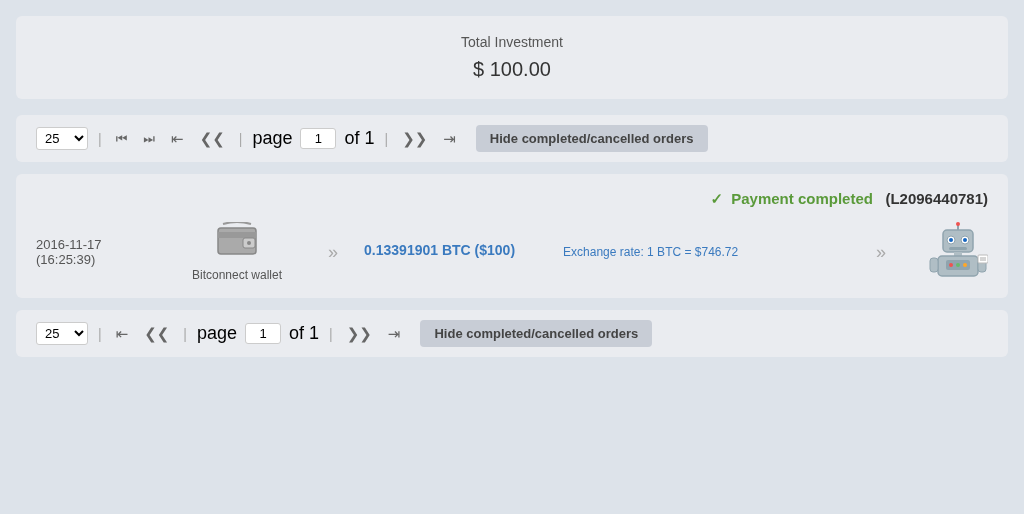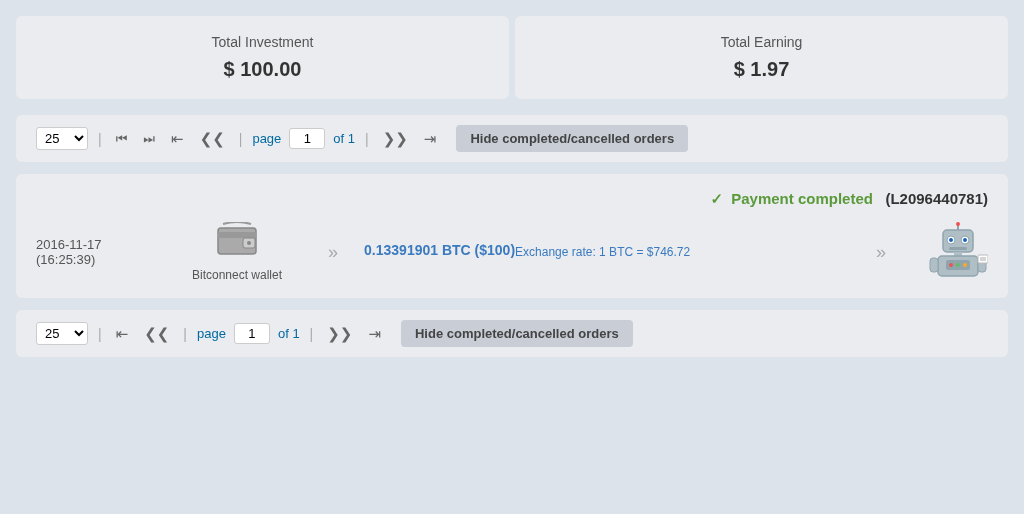--- a/index.html
+++ b/index.html
@@ -26,21 +26,21 @@
       text-align: center;
     }
     .summary-card .card-title {
       color: #555;
       font-size: 14px;
       margin-bottom: 8px;
     }
     .summary-card .card-value {
       color: #333;
       font-size: 20px;
-      font-weight: bold;
+      font-weight: normal;
     }
 
     
     .pagination-bar {
       background: #eaecf0;
       border-radius: 6px;
       padding: 10px 20px;
       display: flex;
       align-items: center;
       gap: 8px;
@@ -68,22 +68,22 @@
     }
     .pagination-bar .page-input {
       border: 1px solid #ccc;
       border-radius: 3px;
       width: 36px;
       text-align: center;
       padding: 2px;
       font-size: 13px;
     }
     .pagination-bar .page-label {
-      color: #0369a1;
-      font-size: 13px;
+      color: #000000;
+      font-size: 18px;
     }
     .hide-btn {
       background: #c8cdd6;
       border: none;
       border-radius: 4px;
       padding: 6px 14px;
       font-size: 13px;
       color: #444;
       cursor: pointer;
       margin-left: 8px;
@@ -156,20 +156,21 @@
       color: #3a7abf;
       font-size: 14px;
       font-weight: bold;
       text-decoration: none;
       margin-bottom: 4px;
     }
     .exchange-rate {
       color: #3a7abf;
       font-size: 12px;
       text-align: center;
+      padding-left: 48px;
     }
     .btc-arrow {
       color: #aaa;
       font-size: 18px;
       margin: 0 10px;
     }
 
     
     .robot-img {
       width: 60px;
@@ -177,24 +178,20 @@
       margin-left: 16px;
     }
   </style>
 </head>
 <body>
 
 <div class="summary-row">
   <div class="summary-card">
     <div class="card-title">Total Investment</div>
     <div class="card-value">$ 100.00</div>
-  </div>
-  <div class="summary-card">
-    <div class="card-title">Total Earning</div>
-    <div class="card-value">$ 1.97</div>
   </div>
 </div>
 
 <div class="pagination-bar">
   <select>
     <option>25</option>
     <option>50</option>
     <option>100</option>
   </select>
   <span class="sep">|</span>

